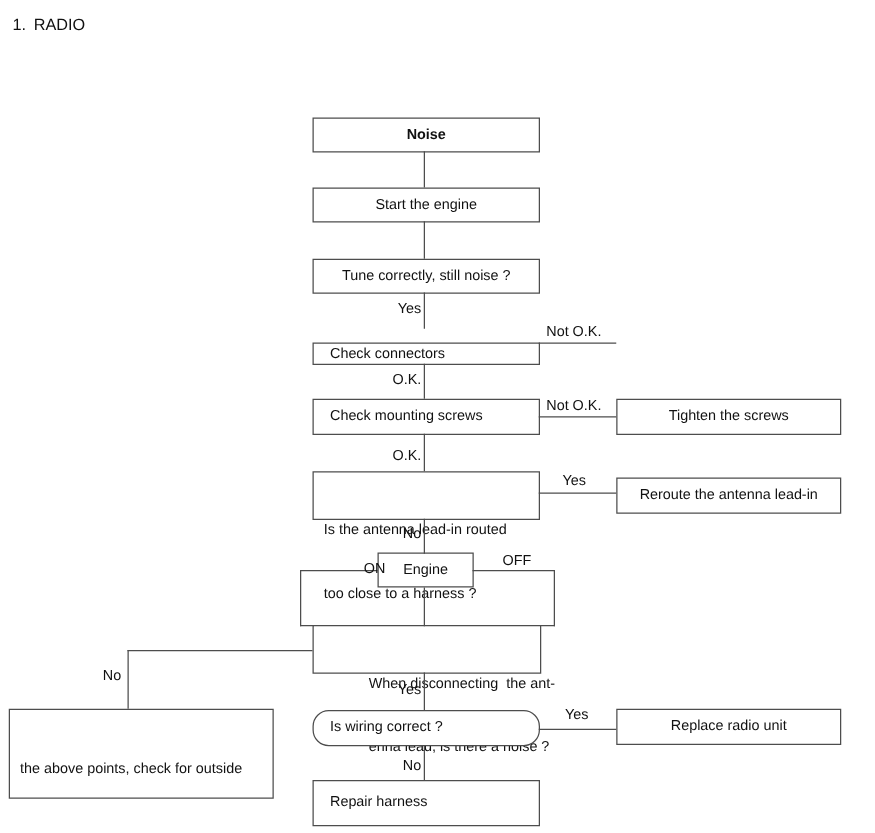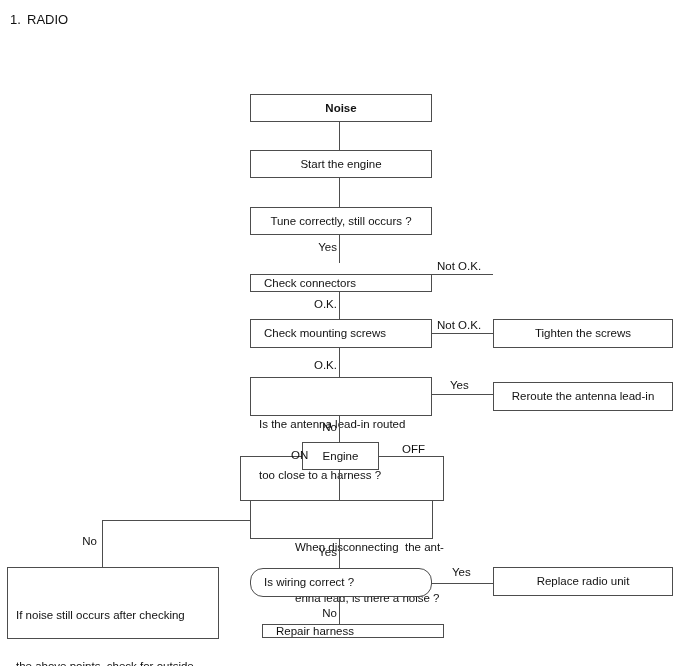--- a/index.html
+++ b/index.html
@@ -27,51 +27,50 @@
 
 <div id="canvas">
 
   <span class="heading" style="left:10px;">1.</span>
   <span class="heading" style="left:27px;">RADIO</span>
 
   <div class="box center bold" style="left:250px;top:94px;width:182px;height:28px;">Noise</div>
 
   <div class="box center" style="left:250px;top:150px;width:182px;height:28px;">Start the engine</div>
 
-  <div class="box center" style="left:250px;top:207px;width:182px;height:28px;">Tune correctly, still occurs ?</div>
+  <div class="box center" style="left:250px;top:207px;width:182px;height:28px;">Tune correctly, still noise ?</div>
 
   <div class="box left" style="left:250px;top:274px;width:182px;height:18px;">Check connectors</div>
 
   <div class="box left" style="left:250px;top:319px;width:182px;height:29px;">Check mounting screws</div>
 
   <div class="box multi" style="left:250px;top:377px;width:182px;height:39px;">
     <div class="ln">Is the antenna lead-in routed</div>
     <div class="ln">too close to a harness ?</div>
   </div>
 
   <div class="box center" style="left:302px;top:442px;width:77px;height:28px;">Engine</div>
 
   <div class="box multi" style="left:250px;top:500px;width:183px;height:39px;padding-left:44px;">
     <div class="ln">When disconnecting  the ant-</div>
     <div class="ln">enna lead, is there a noise ?</div>
   </div>
 
   <div class="box left" style="left:250px;top:568px;width:182px;height:29px;border-radius:13px;">Is wiring correct ?</div>
 
-  <div class="box left" style="left:250px;top:624px;width:182px;height:14px;margin-left:12px;">Repair harness</div>
+  <div class="box left" style="left:250px;top:624px;width:182px;height:37px;">Repair harness</div>
 
 
   <div class="box center" style="left:493px;top:319px;width:180px;height:29px;">Tighten the screws</div>
 
   <div class="box center" style="left:493px;top:382px;width:180px;height:29px;">Reroute the antenna lead-in</div>
 
   <div class="box center" style="left:493px;top:567px;width:180px;height:29px;">Replace radio unit</div>
 
   <div class="box multi" style="left:7px;top:567px;width:212px;height:72px;padding-top:5px;">
-    <div class="ln">If noise still occurs after checking</div>
     <div class="ln">the above points, check for outside</div>
     
     
   </div>
 
   <div class="line" style="left:339px;top:121px;width:1px;height:29px;"></div>
   <div class="line" style="left:339px;top:177px;width:1px;height:30px;"></div>
   <div class="line" style="left:339px;top:234px;width:1px;height:29px;"></div>
   <div class="line" style="left:339px;top:291px;width:1px;height:28px;"></div>
   <div class="line" style="left:339px;top:347px;width:1px;height:30px;"></div>

